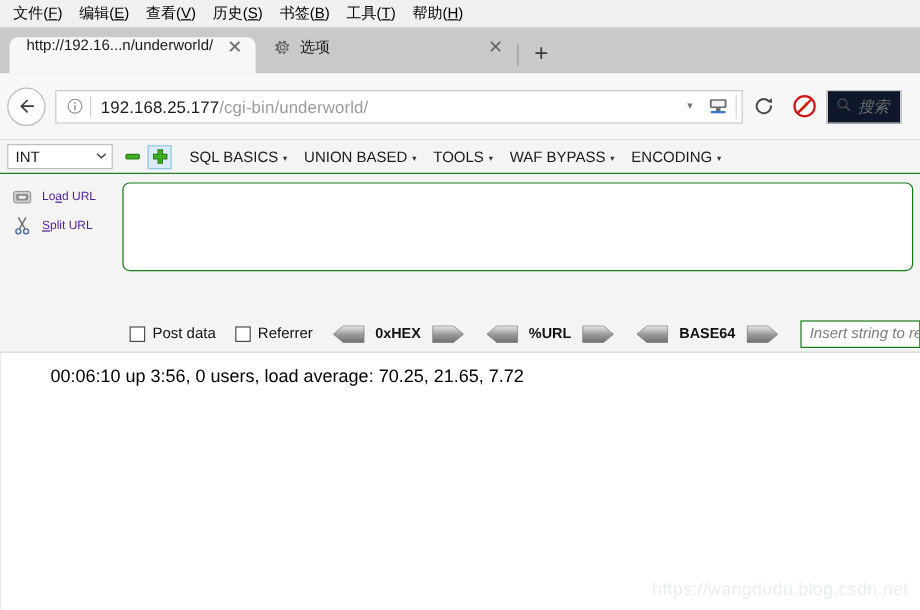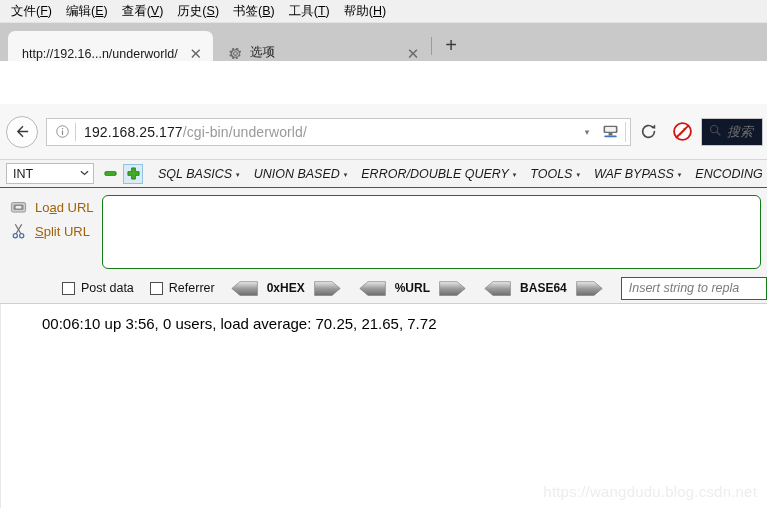--- a/index.html
+++ b/index.html
@@ -50,21 +50,21 @@
     background: #c9c9c9;
     display: flex;
     align-items: flex-end;
     padding-left: 8px;
     flex: 0 0 auto;
     position: relative;
   }
   .tab {
     height: 30px;
     display: flex;
-    align-items: flex-end;
+    align-items: flex-start;
     padding: 0 8px 0 14px;
     border-radius: 7px 7px 0 0;
     font-size: 12.5px;
     color: #222;
     white-space: nowrap;
     position: relative;
     box-sizing: border-box;
   }
   .tab.active {
     background: #f7f7f7;
@@ -114,23 +114,22 @@
   }
 
   
   .navbar {
     height: 56px;
     background: #f7f7f7;
     display: flex;
     align-items: center;
     flex: 0 0 auto;
     border-bottom: 1px solid #d6d6d6;
-    padding: 0 4px 0 6px;
-    box-sizing: border-box;
-    margin-top: 43px;
+    padding: 0 16px 0 6px;
+    box-sizing: border-box;
   }
   .nav-back {
     width: 30px;
     height: 30px;
     border-radius: 50%;
     border: 1px solid #b9b9b9;
     background: #fdfdfd;
     display: flex;
     align-items: center;
     justify-content: center;
@@ -236,21 +235,21 @@
   .hb-minus {
     width: 20px; height: 20px; display: flex; align-items: center; justify-content: center;
     margin-left: 6px; flex: 0 0 auto;
   }
   .hb-plus {
     width: 20px; height: 20px; display: flex; align-items: center; justify-content: center;
     background: #d9ebf7; border: 1px solid #8fc4e3; box-sizing: border-box;
     margin-left: 3px; flex: 0 0 auto;
   }
   .hb-menu {
-    display: flex; align-items: center; margin-left: 8px; overflow: hidden; font-style: italic;
+    display: flex; align-items: center; margin-left: 8px; overflow: hidden;
   }
   .hb-menu-item {
     font-size: 12.5px;
     color: #1a1a1a;
     padding: 2px 7px;
     white-space: nowrap;
     display: flex;
     align-items: center;
   }
   .hb-menu-item .caret {
@@ -276,40 +275,41 @@
   .hb-action {
     display: flex;
     align-items: center;
     height: 24px;
   }
   .hb-action-icon {
     width: 20px; height: 20px; display: flex; align-items: center; justify-content: center;
     margin-right: 7px; flex: 0 0 auto;
   }
   .hb-action-label {
-    font-size: 13px;
-    color: #a16207;
+    font-size: 10px;
+    color: #4c1d95;
   }
   .hb-action-label u { text-decoration: underline; }
   .hb-textarea {
     flex: 1 1 auto;
     height: 74px;
     margin-right: 6px;
     background: #fff;
     border: 1px solid #157c15;
     border-radius: 6px;
     box-sizing: border-box;
   }
 
   .hb-optrow {
     height: 30px;
     display: flex;
     align-items: center;
-    padding-left: 62px;
-    box-sizing: border-box;
+    padding-left: 108px;
+    box-sizing: border-box;
+    margin-top: 33px;
   }
   .hb-check {
     display: flex; align-items: center; margin-right: 16px; flex: 0 0 auto;
   }
   .hb-checkbox {
     width: 13px; height: 13px; border: 1px solid #4d4d4d; background: #fff;
     box-sizing: border-box; margin-right: 6px;
   }
   .hb-check-label { font-size: 12.5px; color: #111; }
 
@@ -477,24 +477,20 @@
           <path fill="#3fae22" stroke="#2a7d17" stroke-width="1" d="M5 1h4v4h4v4H9v4H5V9H1V5h4z"></path>
         </svg>
       </div>
       <div class="hb-menu">
         <div class="hb-menu-item">
             <span>SQL BASICS</span>
             <span class="caret">▾</span>
           </div>
         <div class="hb-menu-item">
             <span>UNION BASED</span>
-            <span class="caret">▾</span>
-          </div>
-        <div class="hb-menu-item">
-            <span>ERROR/DOUBLE QUERY</span>
             <span class="caret">▾</span>
           </div>
         <div class="hb-menu-item">
             <span>TOOLS</span>
             <span class="caret">▾</span>
           </div>
         <div class="hb-menu-item">
             <span>WAF BYPASS</span>
             <span class="caret">▾</span>
           </div>

